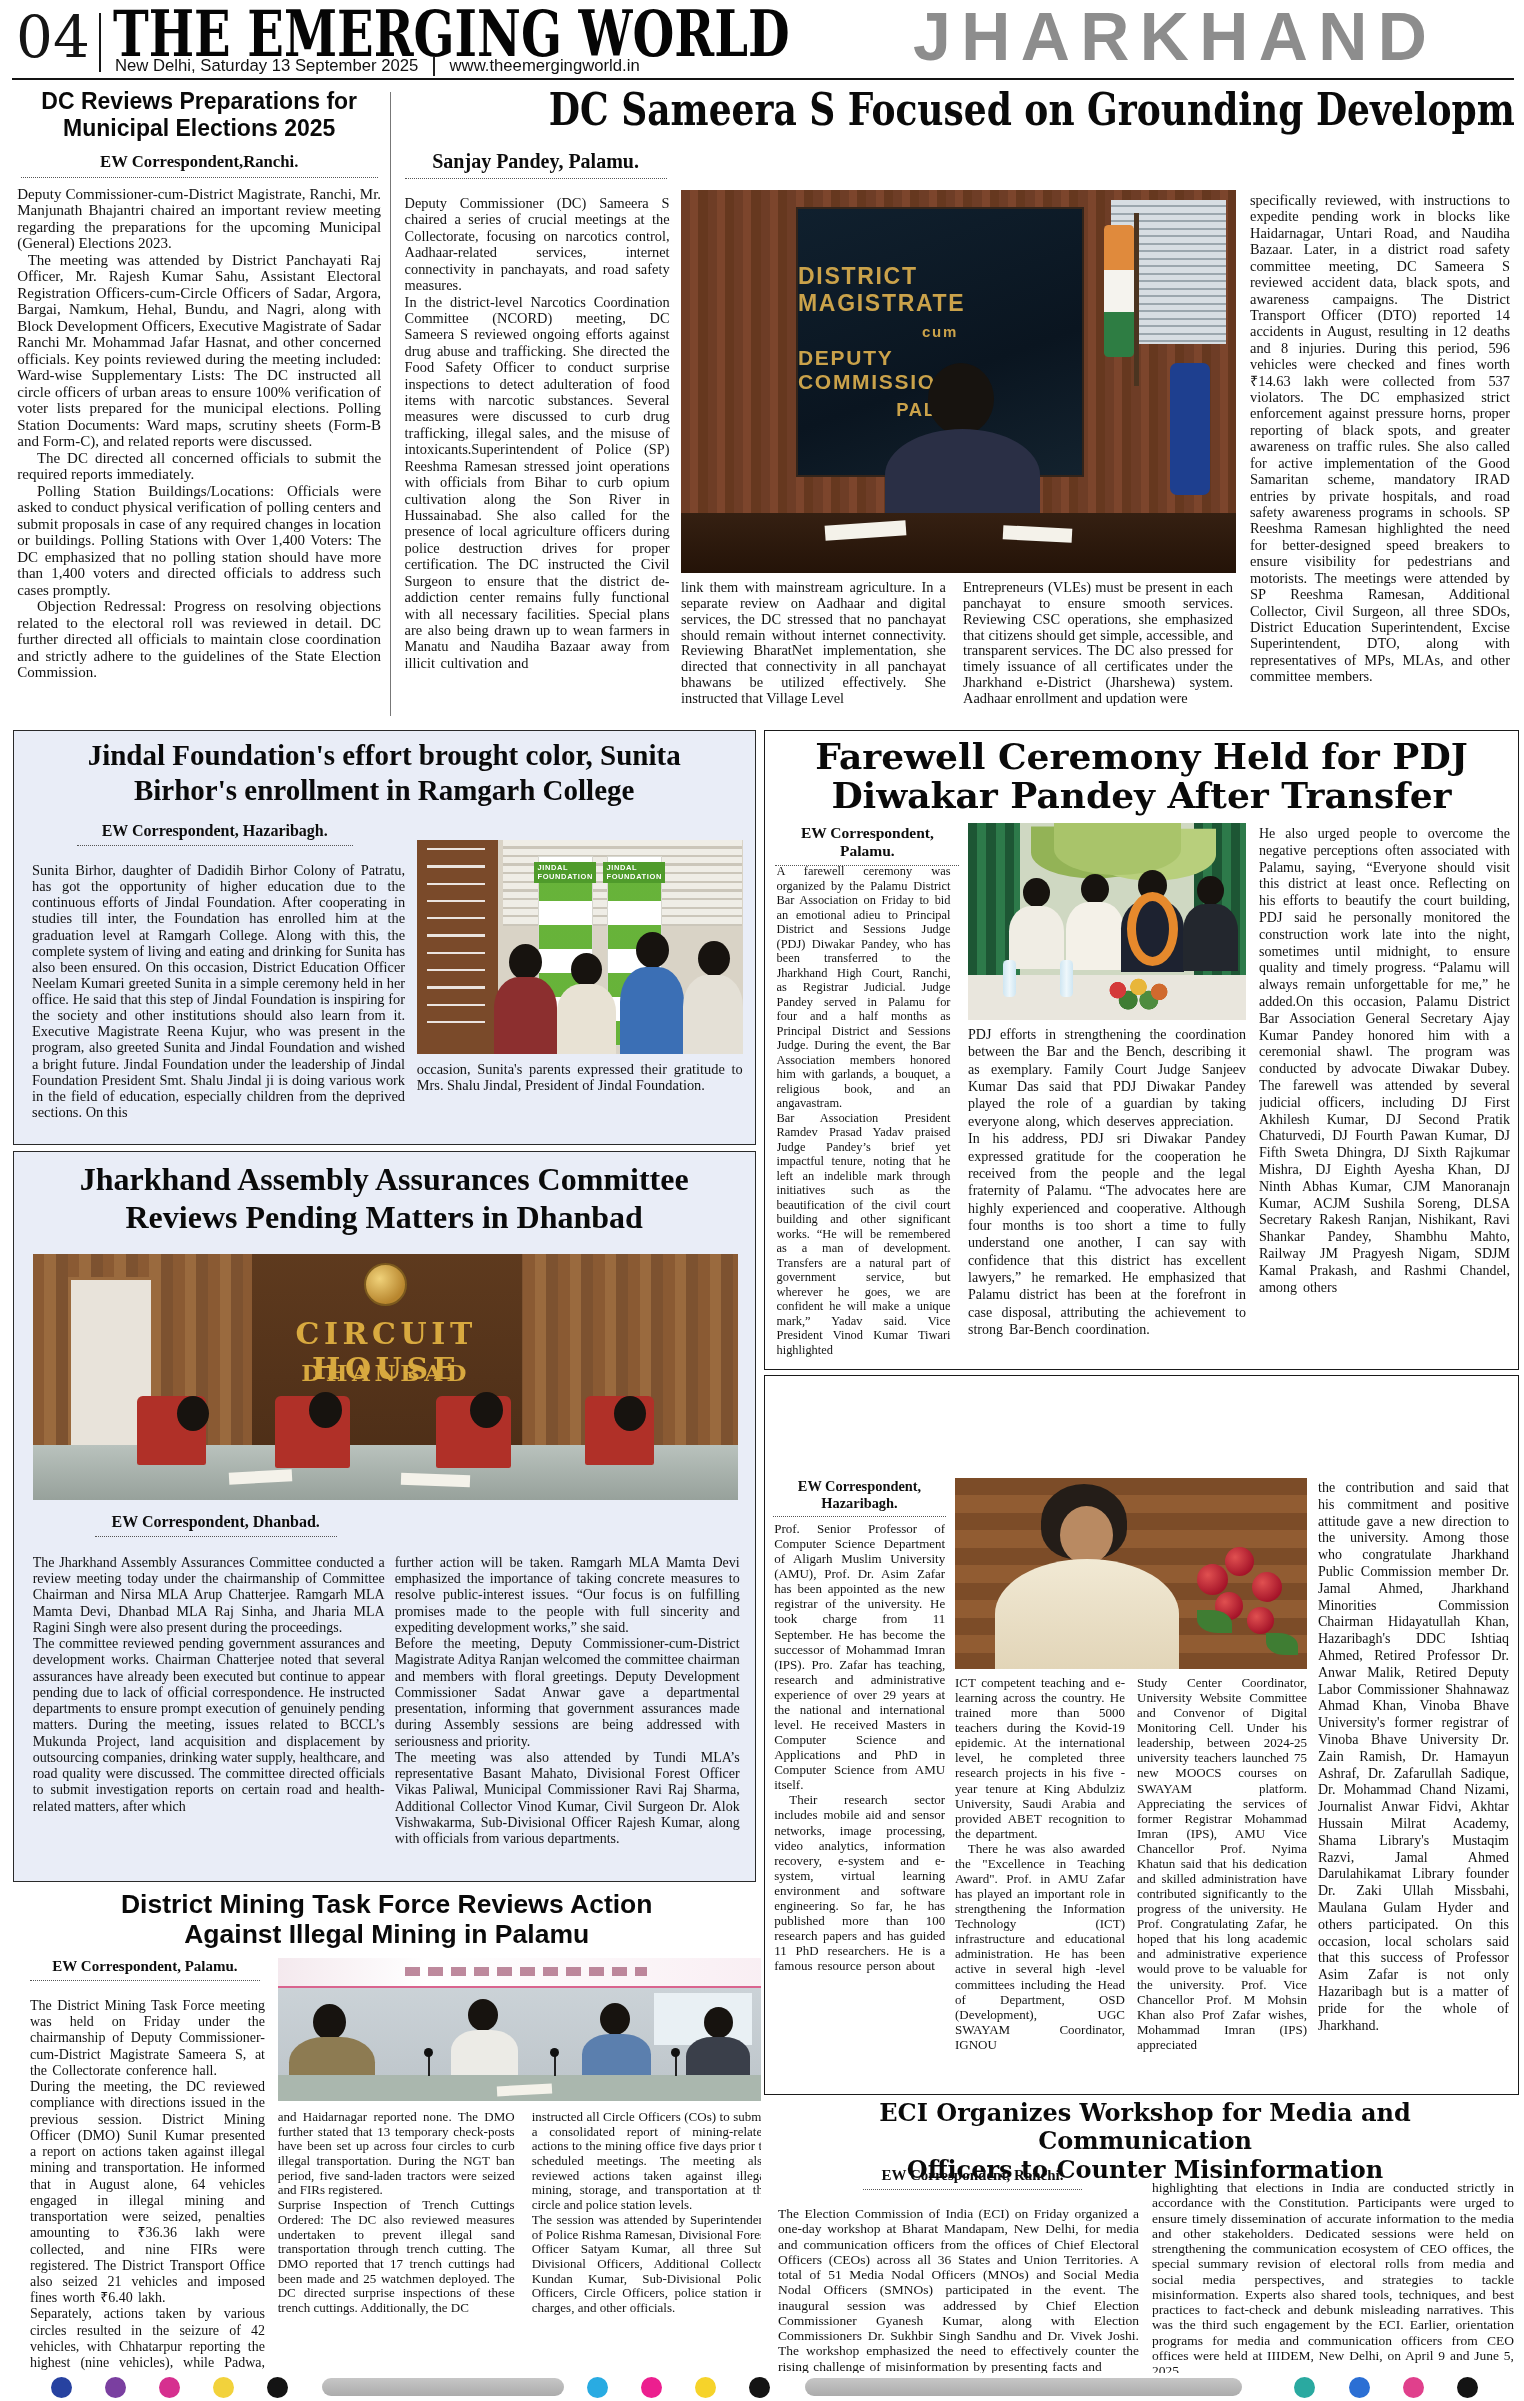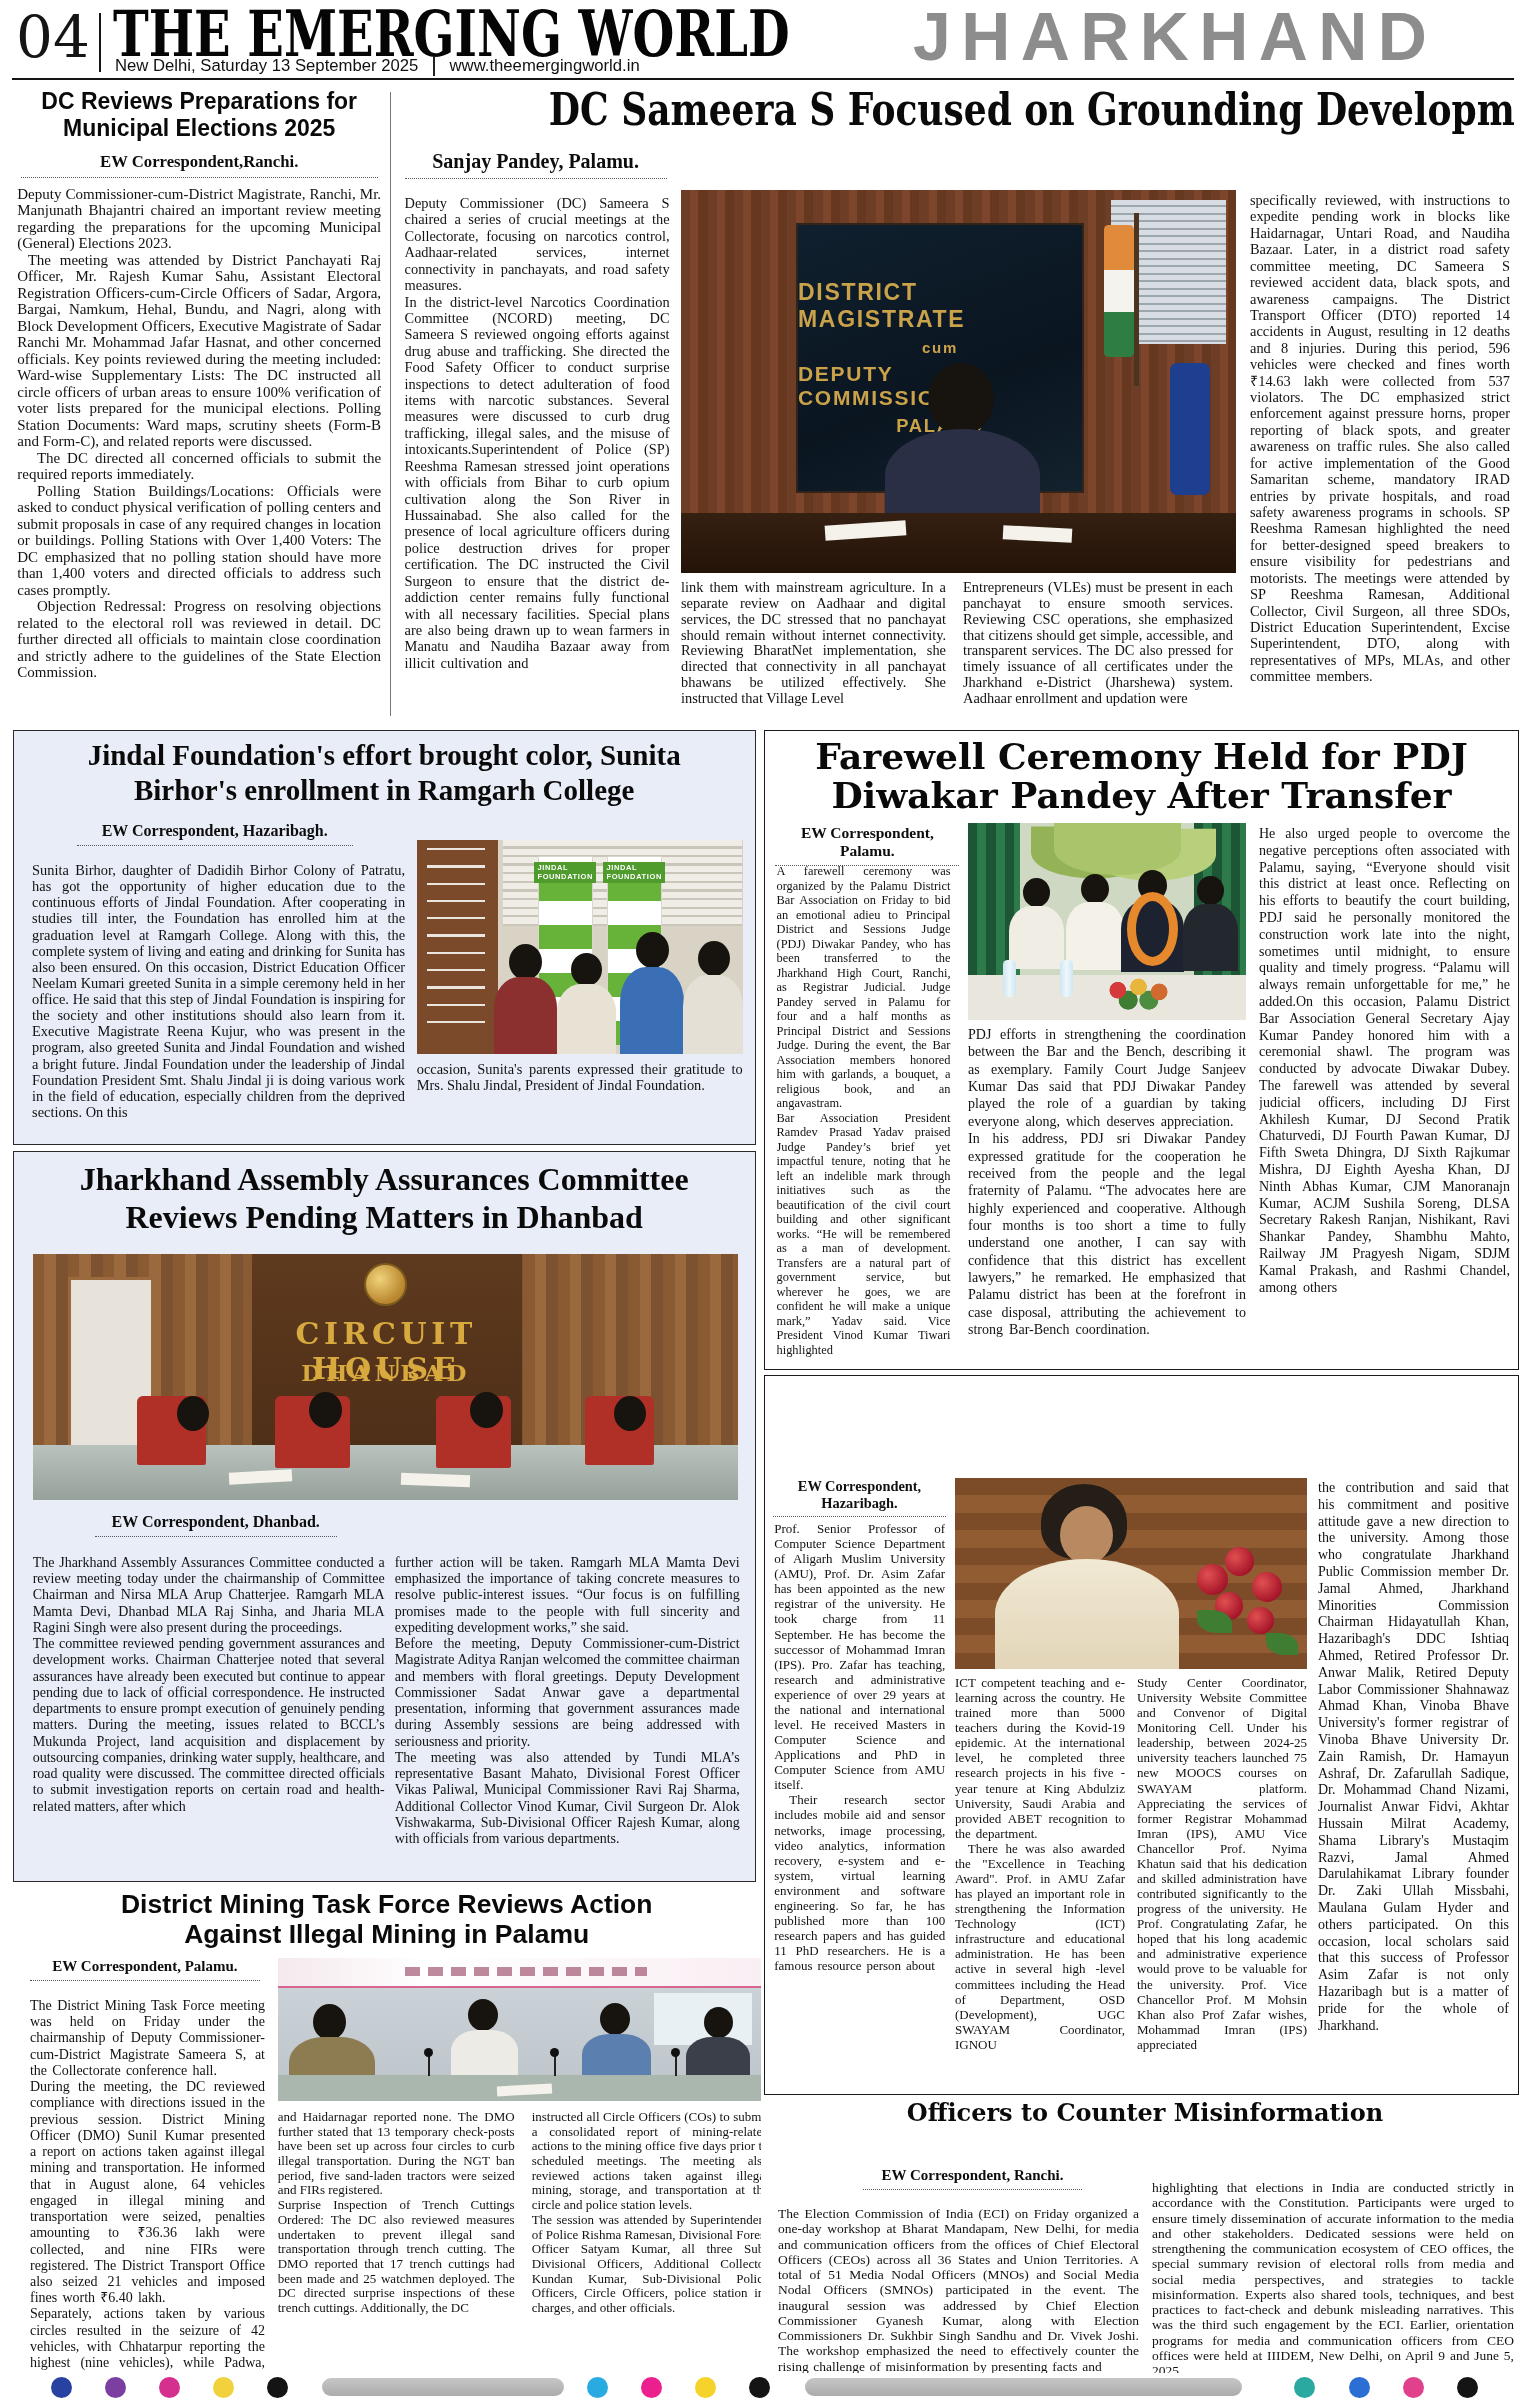--- a/index.html
+++ b/index.html
@@ -20,21 +20,21 @@
   .photo { position:absolute; overflow:hidden; background:#8a8a8a; }
   
   #masthead-text { display:inline-block; transform:scaleX(.75); transform-origin:left center;
                    white-space:nowrap; font-family:"DejaVu Serif",serif; font-weight:bold;
                    font-size:64px; line-height:1; color:#050505; }
   #edition { font-family:"Liberation Sans",sans-serif; font-weight:bold; font-size:68px;
              letter-spacing:10.4px; color:#8d8d8d; line-height:1; }
   
   .wood-v { background:repeating-linear-gradient(90deg,#6e3d26 0 9.2px,#7c452c 9.2px 17.3px,#66381f 17.3px 26.5px); }
   .board  { background:linear-gradient(160deg,#10202e,#0a1520 60%,#13222e); border:2.9px solid #33241a;
-            display:flex; flex-direction:column; align-items:center; justify-content:center; gap:5.8px;margin-top:16px; }
+            display:flex; flex-direction:column; align-items:center; justify-content:center; gap:5.8px; }
   .board span { font-family:"Liberation Sans",sans-serif; font-weight:bold; color:#caa24a; letter-spacing:1.7px; }
   .blinds { background:repeating-linear-gradient(180deg,#d7dde2 0 5.2px,#9ba6ad 5.2px 7.5px); }
   .flag-tri { background:linear-gradient(180deg,#e08a3c 0 34%,#f5f3ee 34% 66%,#2e7d43 66% 100%); border-radius:4.6px; }
   .desk { background:linear-gradient(180deg,#352012,#241308); }
   .paper { background:#f4f2ea; }
   .head-dot { background:#17130f; border-radius:50%; }
   
   .blinds-lite { background:repeating-linear-gradient(180deg,#efede6 0 6.3px,#cbc6ba 6.3px 8.6px); }
   .notice { background:#7a4a2a; }
   .notice-lines { background:repeating-linear-gradient(180deg,rgba(255,255,255,.85) 0 2.3px,transparent 2.3px 17.3px); }
@@ -331,20 +331,21 @@
       <p>Surprise Inspection of Trench Cuttings Ordered: The DC also reviewed measures undertaken to prevent illegal sand transportation through trench cutting. The DMO reported that 17 trench cuttings had been made and 25 watchmen deployed. The DC directed surprise inspections of these trench cuttings. Additionally, the DC</p>
     </div>
     <div class="bt" style="position:absolute;left:519px;top:220px;width:237px;height:262px;font-size:13px;line-height:1.13;">
       <p>instructed all Circle Officers (COs) to submit a consolidated report of mining-related actions to the mining office five days prior to scheduled meetings. The meeting also reviewed actions taken against illegal mining, storage, and transportation at the circle and police station levels.</p>
       <p>The session was attended by Superintendent of Police Rishma Ramesan, Divisional Forest Officer Satyam Kumar, all three Sub-Divisional Officers, Additional Collector Kundan Kumar, Sub-Divisional Police Officers, Circle Officers, police station in-charges, and other officials.</p>
     </div>
   </div>
 
   <div class="abs" style="left:771px;top:2099px;width:748px;height:277px;overflow:hidden;">
     <div class="hl-wide" style="font-size:24px;line-height:1.18;">
+      <div>ECI Organizes Workshop for Media and Communication</div>
       <div>Officers to Counter Misinformation</div>
     </div>
     <div class="byline" style="position:absolute;left:92px;top:68px;width:219px;font-size:15px;">EW Correspondent, Ranchi.</div>
     <div class="bt" style="position:absolute;left:7px;top:107px;width:361px;height:167px;font-size:13.5px;line-height:1.13;word-spacing:1.2px;">
         <p>The Election Commission of India (ECI) on Friday organized a one-day workshop at Bharat Mandapam, New Delhi, for media and communication officers from the offices of Chief Electoral Officers (CEOs) across all 36 States and Union Territories. A total of 51 Media Nodal Officers (MNOs) and Social Media Nodal Officers (SMNOs) participated in the event. The inaugural session was addressed by Chief Election Commissioner Gyanesh Kumar, along with Election Commissioners Dr. Sukhbir Singh Sandhu and Dr. Vivek Joshi. The workshop emphasized the need to effectively counter the rising challenge of misinformation by presenting facts and</p>
       </div>
     <div class="bt" style="position:absolute;left:381px;top:81px;width:362px;height:193px;font-size:13.5px;line-height:1.13;word-spacing:1.2px;">
         <p>highlighting that elections in India are conducted strictly in accordance with the Constitution. Participants were urged to ensure timely dissemination of accurate information to the media and other stakeholders. Dedicated sessions were held on strengthening the communication ecosystem of CEO offices, the special summary revision of electoral rolls from media and social media perspectives, and strategies to tackle misinformation. Experts also shared tools, techniques, and best practices to fact-check and debunk misleading narratives. This was the third such engagement by the ECI. Earlier, orientation programs for media and communication officers from CEO offices were held at IIIDEM, New Delhi, on April 9 and June 5, 2025.</p>
       </div>
   </div>

